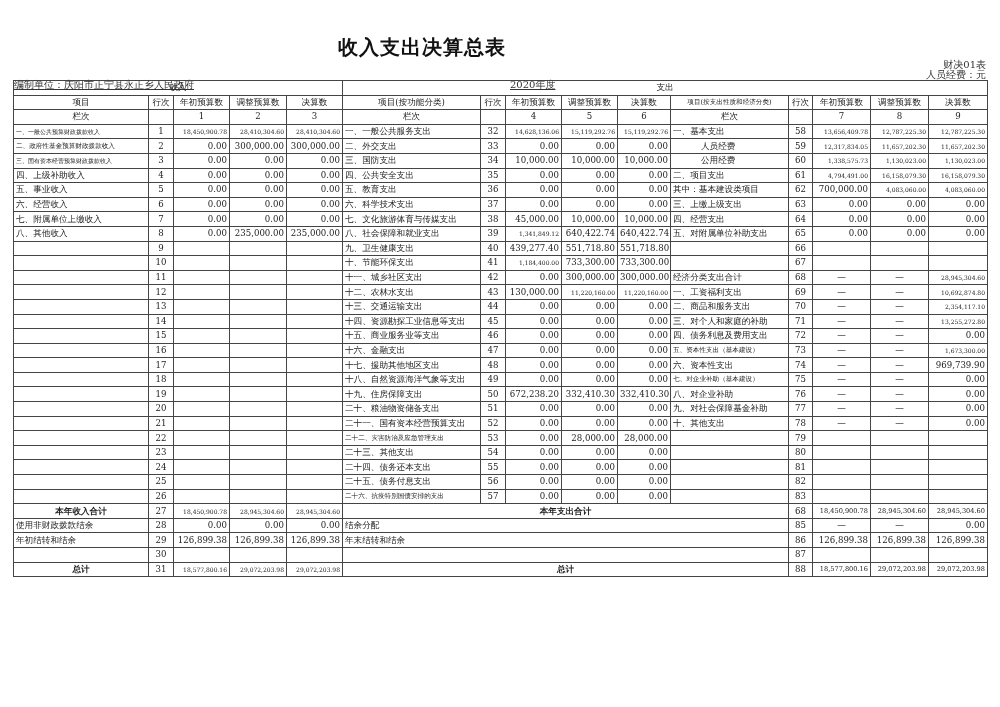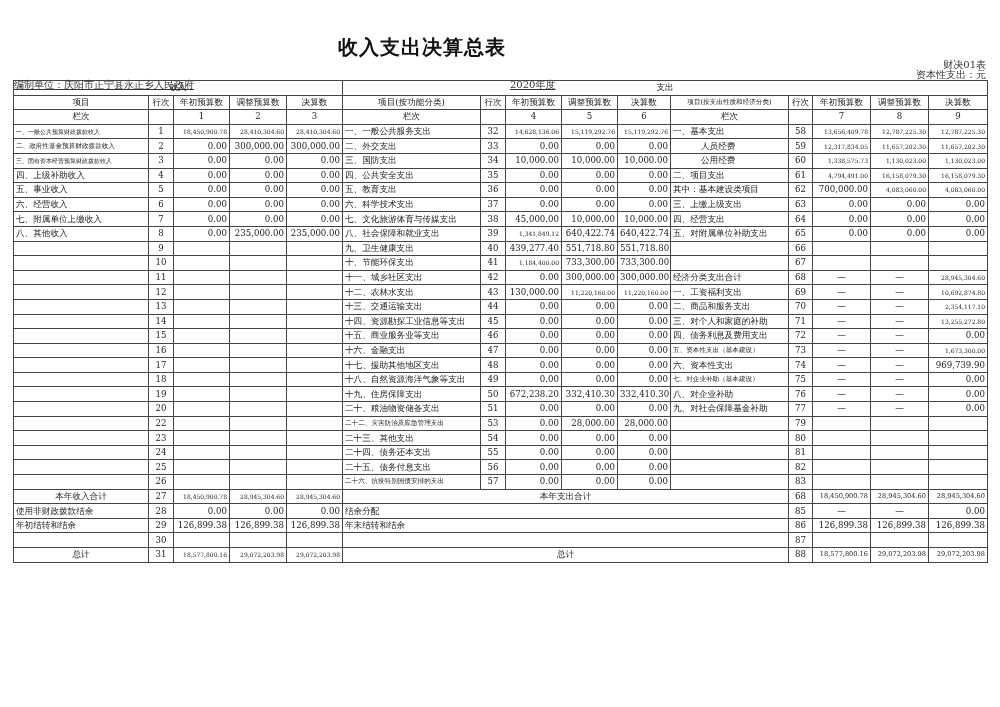--- a/index.html
+++ b/index.html
@@ -10,31 +10,31 @@
   .meta { position:absolute; font-size:10px; color:#333; white-space:nowrap;text-align:center; }
   .meta.u { text-decoration:underline;margin-top:10px; }
   table { position:absolute; left:13px; top:80px; border-collapse:collapse; table-layout:fixed; width:974px; }
   td { border:1px solid #444; height:13.6px; padding:0 2px; font-size:8.6px; line-height:13px;
        white-space:nowrap; overflow:hidden; }
   td.c { text-align:center; }
   td.r { text-align:right; }
   td.l { text-align:left; }
   td.sm { font-size:6.6px; }
   td.xs { font-size:6px; }
-  td.b { font-weight:normal; font-family:"DejaVu Sans","Liberation Sans",sans-serif; }
+  td.b { font-weight:bold; font-family:"DejaVu Sans","Liberation Sans",sans-serif; }
   td.ind { }
   td.ind2 { padding-left:30px; }
   table { border:1.6px solid #222; }
 </style>
 </head>
 <body>
 
 <div class="title">收入支出决算总表</div>
 <div class="meta" style="right:14px; top:58px;">财决01表</div>
-<div class="meta" style="right:14px; top:68px;">资本性支出：元</div>
+<div class="meta" style="right:14px; top:68px;">人员经费：元</div>
 <div class="meta u" style="left:14px; top:68px;">编制单位：庆阳市正宁县永正乡人民政府</div>
 <div class="meta u" style="left:510px; top:68px;">2020年度</div>
 
 <table>
   <colgroup>
     <col style="width:135px">
       <col style="width:25px">
       <col style="width:56px">
       <col style="width:57px">
       <col style="width:56px">
@@ -425,20 +425,37 @@
         <td class="r">0.00</td>
         <td class="r">0.00</td>
         <td class="l">九、对社会保障基金补助</td>
         <td class="c">77</td>
         <td class="c">—</td>
         <td class="c">—</td>
         <td class="r">0.00</td>
       </tr>
       <tr>
         <td class="l"></td>
+        <td class="c">21</td>
+        <td class="r"></td>
+        <td class="r"></td>
+        <td class="r"></td>
+        <td class="l">二十一、国有资本经营预算支出</td>
+        <td class="c">52</td>
+        <td class="r">0.00</td>
+        <td class="r">0.00</td>
+        <td class="r">0.00</td>
+        <td class="l">十、其他支出</td>
+        <td class="c">78</td>
+        <td class="c">—</td>
+        <td class="c">—</td>
+        <td class="r">0.00</td>
+      </tr>
+      <tr>
+        <td class="l"></td>
         <td class="c">22</td>
         <td class="r"></td>
         <td class="r"></td>
         <td class="r"></td>
         <td class="l sm">二十二、灾害防治及应急管理支出</td>
         <td class="c">53</td>
         <td class="r">0.00</td>
         <td class="r">28,000.00</td>
         <td class="r">28,000.00</td>
         <td class="l"></td>

